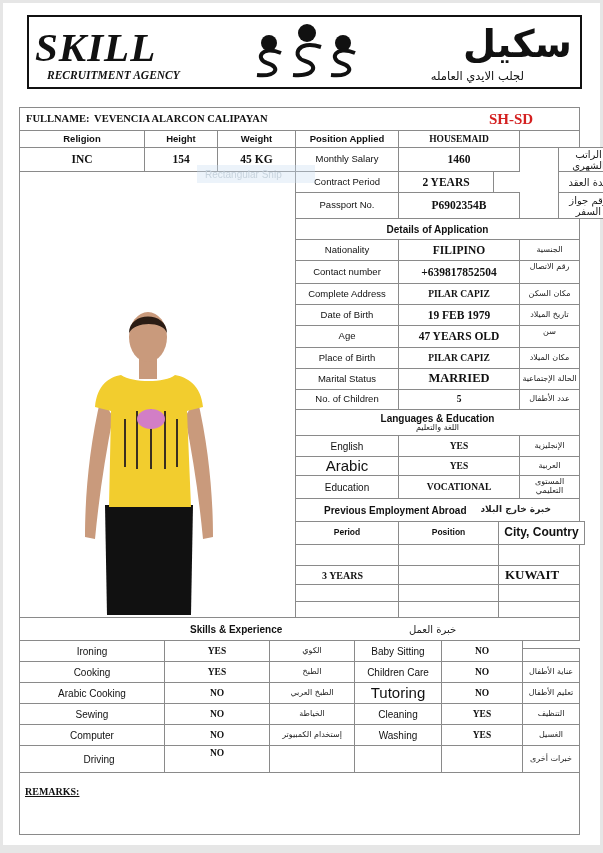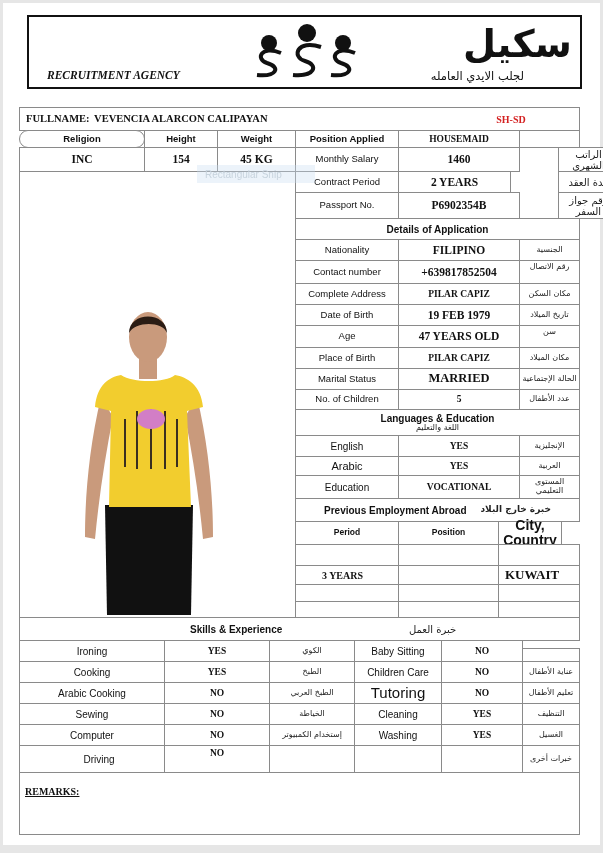--- a/index.html
+++ b/index.html
@@ -24,58 +24,59 @@
   .left-al { justify-content:flex-start; padding-left:6px; }
   .photo { position:absolute; overflow:hidden; }
   .ghost { position:absolute; left:194px; top:162px; width:118px; height:18px; background:rgba(200,220,240,0.35); color:#c7d3dd; font-size:10px; display:flex; align-items:center; padding-left:8px; box-sizing:border-box; font-family:"Liberation Sans", sans-serif; }
 </style>
 </head>
 <body>
 
 <div class="page">
 
   <div class="abs header-box">
+    <div class="logo-en">SKILL</div>
     <div class="logo-en-sub">RECRUITMENT AGENCY</div>
     <svg class="logo-mark" viewBox="0 0 120 62">
       <circle cx="22" cy="22" r="8" fill="#111"></circle>
       <circle cx="60" cy="12" r="9" fill="#111"></circle>
       <circle cx="96" cy="22" r="8" fill="#111"></circle>
       <path d="M34 32 C14 24,8 38,20 42 C34 46,30 56,10 54" fill="none" stroke="#111" stroke-width="4"></path>
       <path d="M74 26 C50 18,44 36,58 40 C72 44,68 56,46 54" fill="none" stroke="#111" stroke-width="4"></path>
       <path d="M108 32 C88 24,82 38,94 42 C108 46,104 56,84 54" fill="none" stroke="#111" stroke-width="4"></path>
     </svg>
     <div class="logo-ar">سكيل</div>
     <div class="logo-ar-sub">لجلب الايدي العامله</div>
   </div>
 
   <div class="c left-al" style="left:16px;top:104px;width:490px;height:24px;">
     <span class="val" style="font-size:10.5px;">FULLNAME:</span>&nbsp;
     <span class="val" style="font-size:10.5px;">VEVENCIA ALARCON CALIPAYAN</span>
   </div>
   <div class="c" style="left:396px;top:104px;width:181px;height:24px;border-left:none;">
-    <span class="val" style="color:#d42020;font-size:10px;padding-left:44px;">SH-SD</span>
-  </div>
-
-  <div class="c lblb" style="left:16px;top:127px;width:126px;height:18px;border-radius:9px;">Religion</div>
+    <span class="val" style="color:#d42020;font-size:15px;padding-left:44px;">SH-SD</span>
+  </div>
+
+  <div class="c lblb" style="left:16px;top:127px;width:126px;height:18px;">Religion</div>
   <div class="c lblb" style="left:141px;top:127px;width:74px;height:18px;">Height</div>
   <div class="c lblb" style="left:214px;top:127px;width:79px;height:18px;">Weight</div>
   <div class="c lblb" style="left:292px;top:127px;width:104px;height:18px;">Position Applied</div>
   <div class="c valsm" style="left:395px;top:127px;width:122px;height:18px;">HOUSEMAID</div>
   <div class="c" style="left:516px;top:127px;width:61px;height:18px;"></div>
 
   <div class="c val" style="left:16px;top:144px;width:126px;height:25px;">INC</div>
   <div class="c val" style="left:141px;top:144px;width:74px;height:25px;">154</div>
   <div class="c val" style="left:214px;top:144px;width:79px;height:25px;">45 KG</div>
 
   <div class="c lbl" style="left:292px;top:144px;width:104px;height:25px;">Monthly Salary</div>
   <div class="c val" style="left:395px;top:144px;width:122px;height:25px;">1460</div>
   <div class="c arb" style="left:516px;top:144px;width:61px;height:25px;">الراتب الشهري</div>
 
   <div class="c lbl" style="left:292px;top:168px;width:104px;height:22px;">Contract Period</div>
-  <div class="c val" style="left:395px;top:168px;width:113px;height:22px;">2 YEARS</div>
+  <div class="c val" style="left:395px;top:168px;width:96px;height:22px;">2 YEARS</div>
   <div class="c arb" style="left:516px;top:168px;width:61px;height:22px;">مدة العقد</div>
 
   <div class="c lbl" style="left:292px;top:189px;width:104px;height:27px;">Passport No.</div>
   <div class="c val" style="left:395px;top:189px;width:122px;height:27px;">P6902354B</div>
   <div class="c arb" style="left:516px;top:189px;width:61px;height:27px;">رقم جواز السفر</div>
 
   <div class="c" style="left:16px;top:168px;width:277px;height:447px;"></div>
   <svg class="photo" style="left:76px;top:304px;" width="140" height="310" viewBox="0 0 140 310">
 
     <path d="M22 90 C10 140,6 190,6 230 L16 232 C20 190,26 150,34 110 Z" fill="#c99a7c"></path>
@@ -131,35 +132,35 @@
 
   <div class="c" style="left:292px;top:432px;width:104px;height:22px;font-size:10px;">English</div>
 
   <div class="c title" style="left:292px;top:406px;width:285px;height:27px;flex-direction:column;">
     <span>Languages &amp; Education</span>
     <span class="ar" style="font-weight:normal;">اللغة والتعليم</span>
   </div>
   <div class="c valsm" style="left:395px;top:432px;width:122px;height:22px;">YES</div>
   <div class="c ar" style="left:516px;top:432px;width:61px;height:22px;">الإنجليزية</div>
 
-  <div class="c" style="left:292px;top:453px;width:104px;height:20px;font-size:11px;">Arabic</div>
+  <div class="c" style="left:292px;top:453px;width:104px;height:20px;font-size:15px;">Arabic</div>
   <div class="c valsm" style="left:395px;top:453px;width:122px;height:20px;">YES</div>
   <div class="c ar" style="left:516px;top:453px;width:61px;height:20px;">العربية</div>
 
   <div class="c" style="left:292px;top:472px;width:104px;height:24px;font-size:10px;">Education</div>
   <div class="c valsm" style="left:395px;top:472px;width:122px;height:24px;">VOCATIONAL</div>
   <div class="c ar" style="left:516px;top:472px;width:61px;height:24px;">المستوى التعليمي</div>
 
   <div class="c title" style="left:292px;top:495px;width:285px;height:24px;">
     <span>Previous Employment Abroad</span>
     <span class="ar" style="margin-left:14px;font-size:9px;">خبرة خارج البلاد</span>
   </div>
   <div class="c lblb" style="left:292px;top:518px;width:104px;height:24px;font-size:8.5px;">Period</div>
   <div class="c lblb" style="left:395px;top:518px;width:101px;height:24px;font-size:8.5px;">Position</div>
-  <div class="c lblb" style="left:495px;top:518px;width:64px;height:24px;font-size:14px;">City, Country</div>
+  <div class="c lblb" style="left:495px;top:518px;width:87px;height:24px;font-size:12px;">City, Country</div>
 
   <div class="c valsm" style="left:292px;top:541px;width:104px;height:22px;"></div>
   <div class="c valsm" style="left:395px;top:541px;width:101px;height:22px;"></div>
   <div class="c valsm" style="left:495px;top:541px;width:82px;height:22px;"></div>
 
   <div class="c valsm left-al" style="left:292px;top:562px;width:104px;height:20px;padding-left:26px;font-size:10px;">3 YEARS</div>
   <div class="c valsm" style="left:395px;top:562px;width:101px;height:20px;"></div>
   <div class="c valsm left-al" style="left:495px;top:562px;width:82px;height:20px;font-size:13px;">KUWAIT</div>
 
   <div class="c" style="left:292px;top:581px;width:104px;height:18px;"></div>

